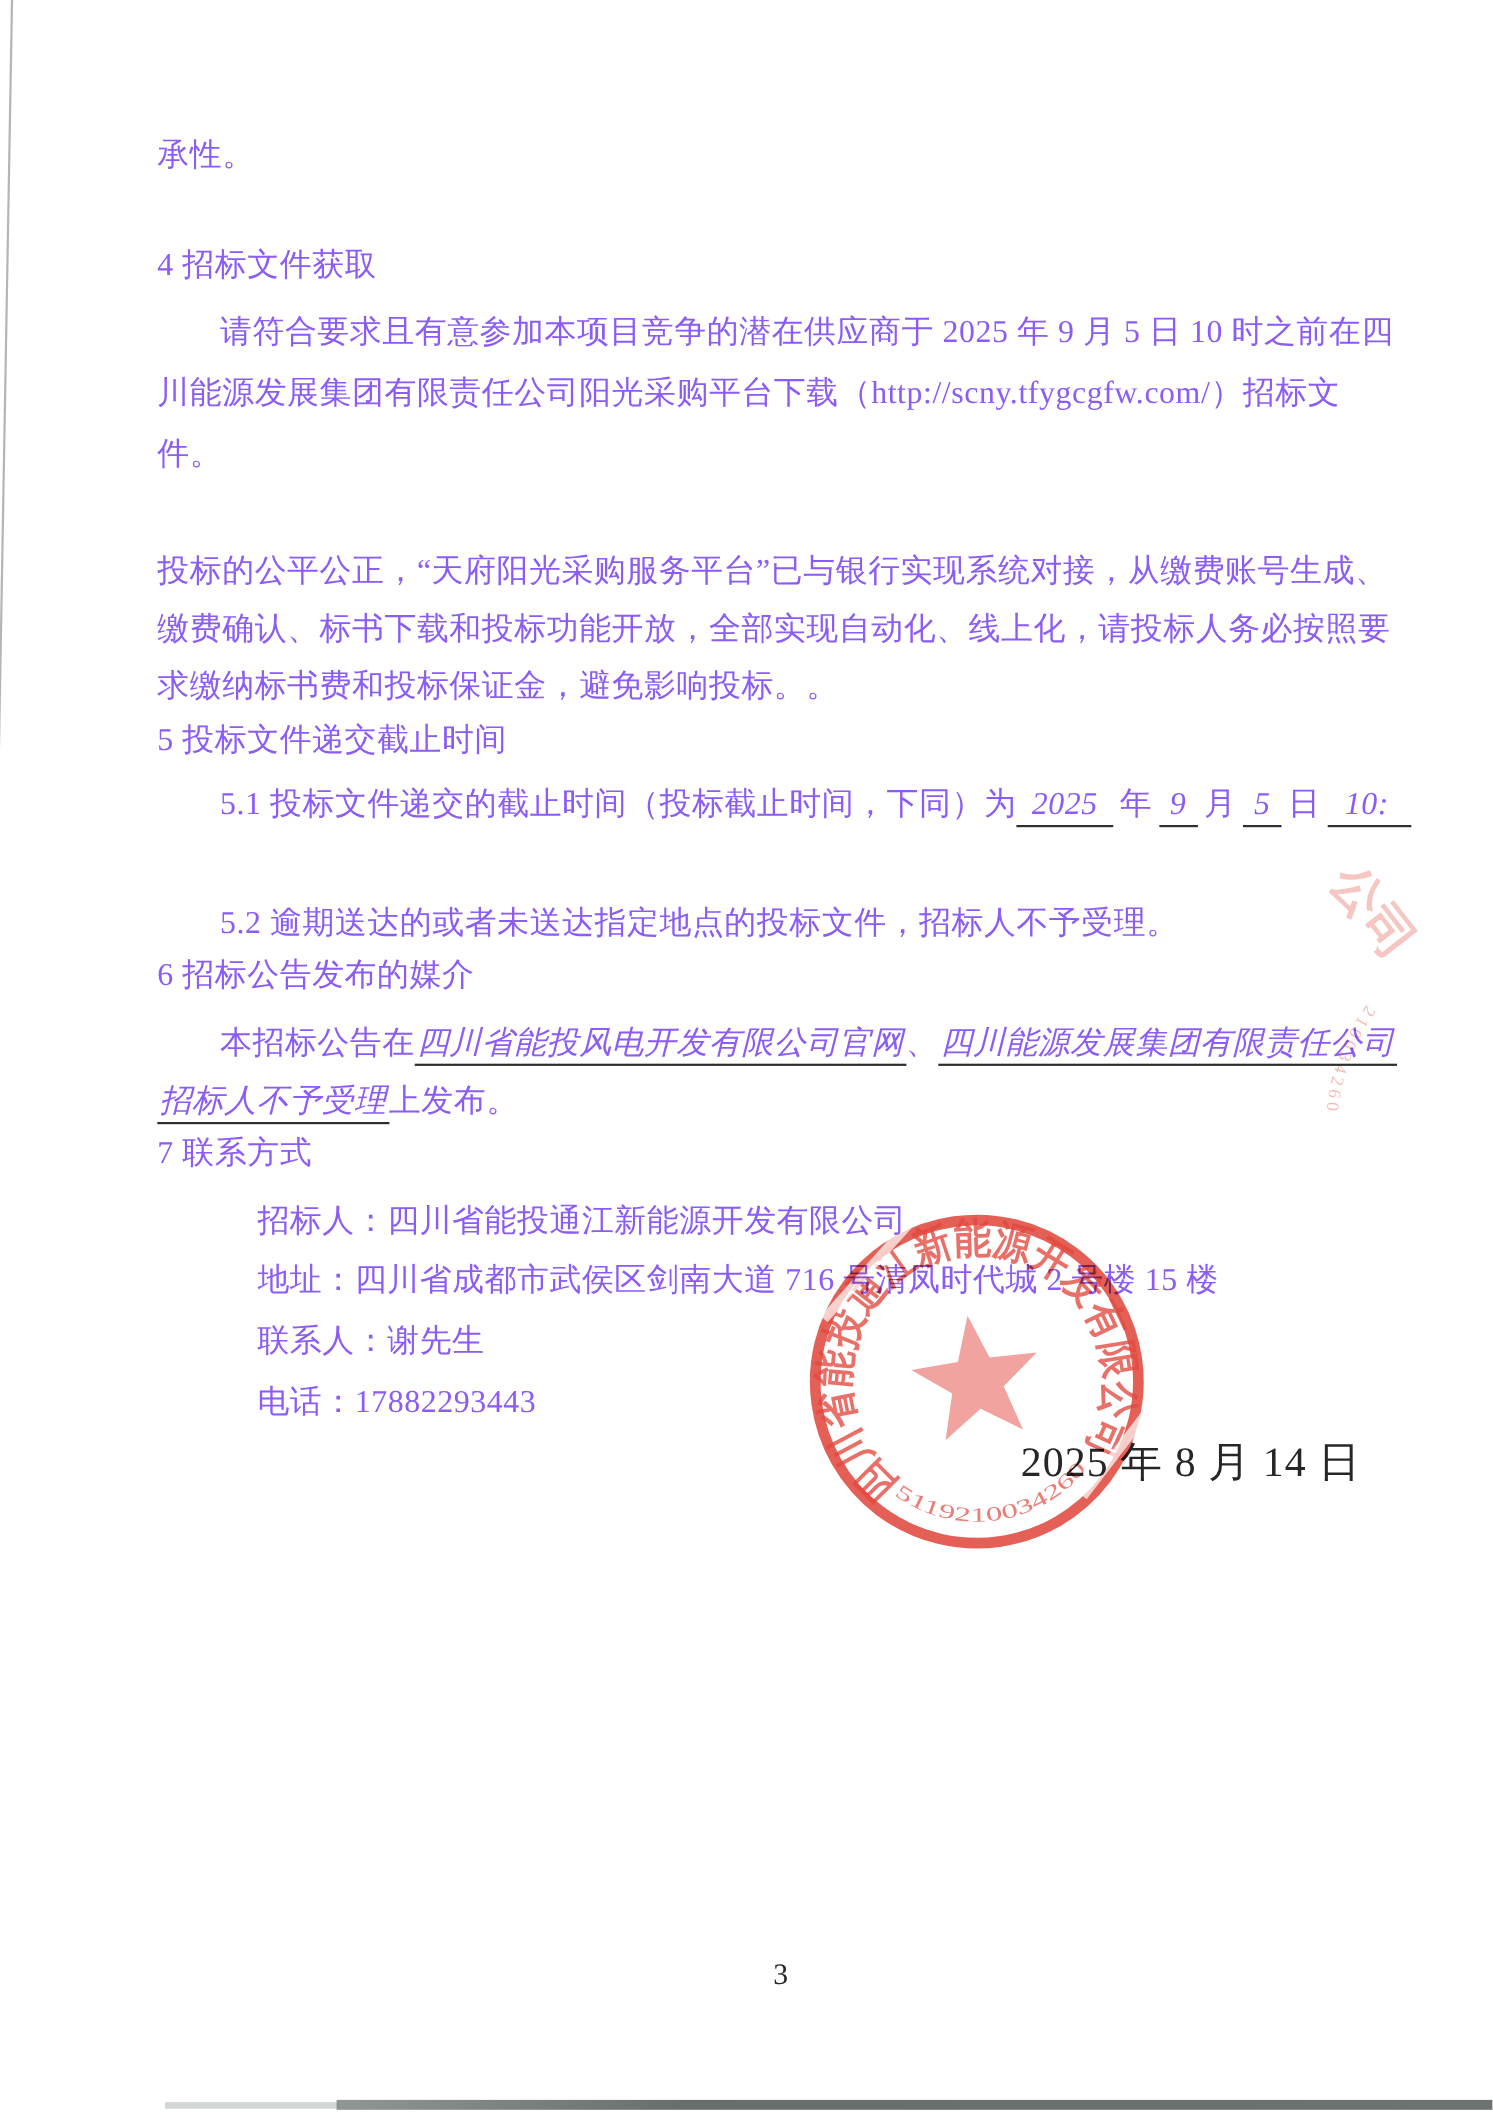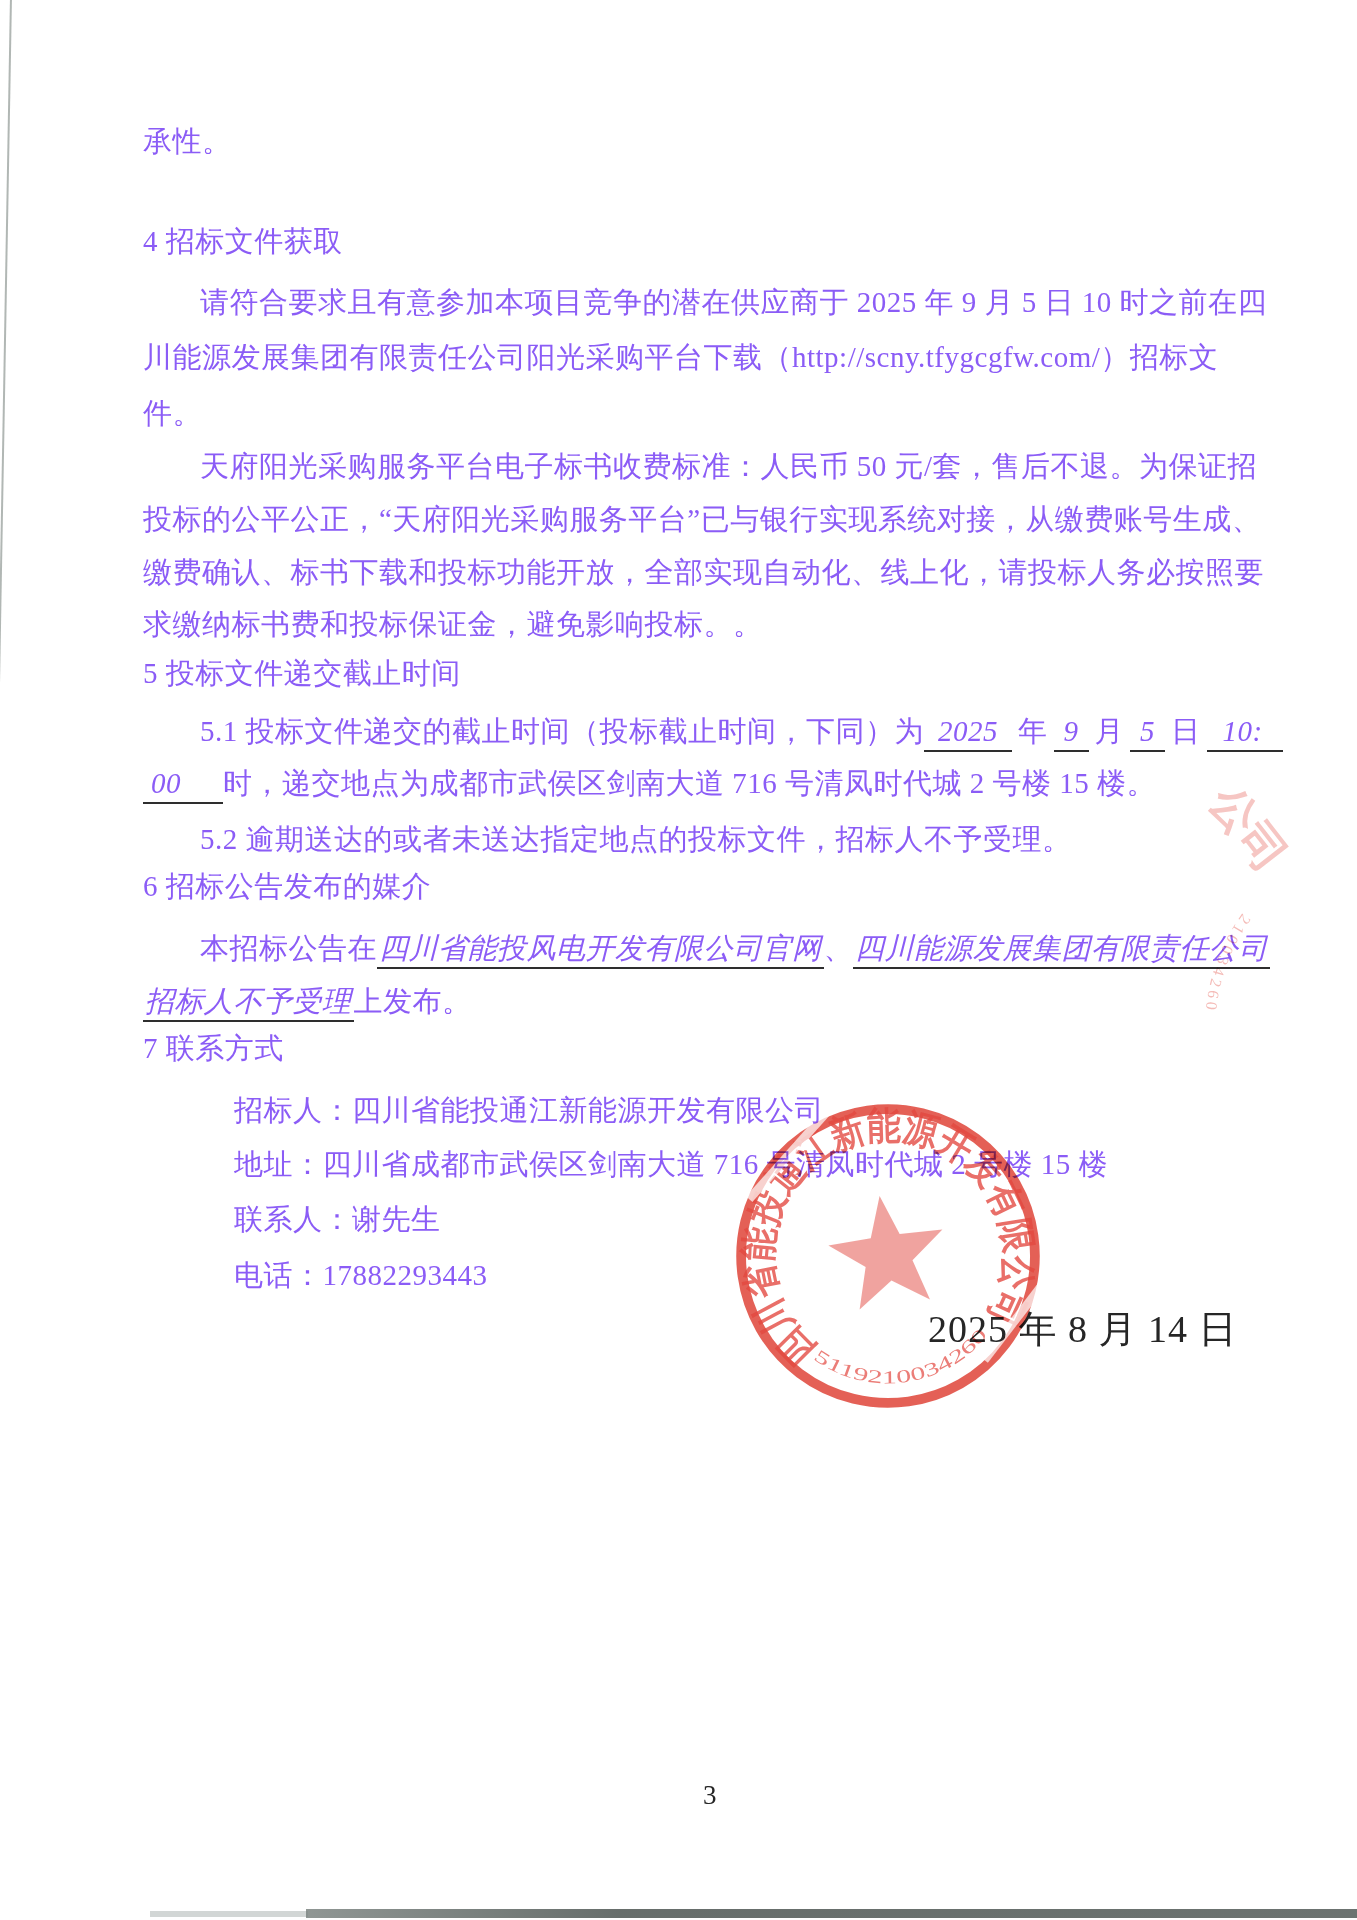--- a/index.html
+++ b/index.html
@@ -43,32 +43,28 @@
   <div class="bbar-light"></div>
   <div class="bbar-dark"></div>
 
   <div class="line" style="top:122px">承性。</div>
   <div class="line" style="top:222px">4 招标文件获取</div>
 
   <div class="line ind" style="top:283px">请符合要求且有意参加本项目竞争的潜在供应商于 2025 年 9 月 5 日 10 时之前在四</div>
   <div class="line" style="top:338px">川能源发展集团有限责任公司阳光采购平台下载（http://scny.tfygcgfw.com/）招标文</div>
   <div class="line" style="top:394px">件。</div>
 
-  <div class="line ind" style="top:447px">天府阳光采购服务平台电子标书收费标准：人民币 50 元/套，售后不退。为保证招</div>
   <div class="line" style="top:500px">投标的公平公正，“天府阳光采购服务平台”已与银行实现系统对接，从缴费账号生成、</div>
   <div class="line" style="top:553px">缴费确认、标书下载和投标功能开放，全部实现自动化、线上化，请投标人务必按照要</div>
   <div class="line" style="top:605px">求缴纳标书费和投标保证金，避免影响投标。。</div>
 
   <div class="line" style="top:654px">5 投标文件递交截止时间</div>
 
   <div class="line ind" style="top:712px">
     <span>5.1 投标文件递交的截止时间（投标截止时间，下同）为</span><span class="ul ul-y">2025</span><span class="unit">年</span><span class="ul">9</span><span class="unit">月</span><span class="ul">5</span><span class="unit">日</span><span class="ul ul-t">10:</span>
-  </div>
-  <div class="line" style="top:764px">
-    <span class="ul ul-00">00</span><span>时，递交地点为成都市武侯区剑南大道 716 号清凤时代城 2 号楼 15 楼。</span>
   </div>
 
   <div class="line ind" style="top:820px">5.2 逾期送达的或者未送达指定地点的投标文件，招标人不予受理。</div>
   <div class="line" style="top:867px">6 招标公告发布的媒介</div>
 
   <div class="line ind" style="top:929px">
     <span>本招标公告在</span><span class="ul ul-c">四川省能投风电开发有限公司官网</span><span>、</span><span class="ul ul-c">四川能源发展集团有限责任公司</span>
   </div>
   <div class="line" style="top:982px">
     <span class="ul ul-c">招标人不予受理</span><span>上发布。</span>

